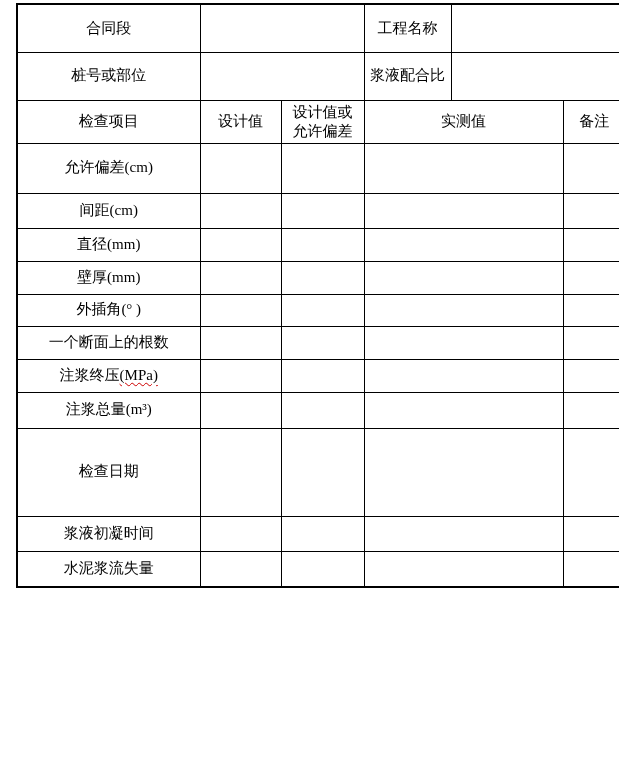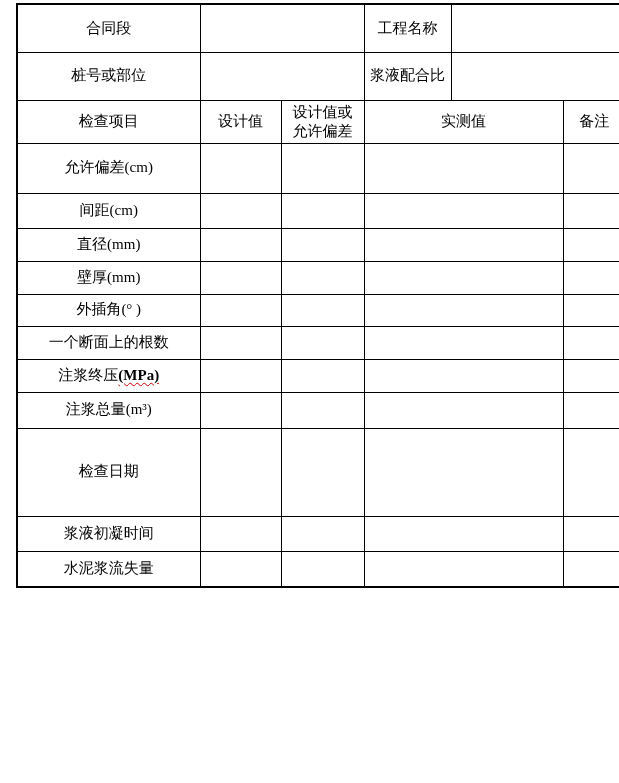--- a/index.html
+++ b/index.html
@@ -40,21 +40,20 @@
     text-decoration-color: var(--sq-green, #008000);
     text-decoration-thickness: 1px;
     text-underline-offset: 3px;
   }
   .squiggle-red {
     text-decoration: underline;
     text-decoration-style: wavy;
     text-decoration-color: var(--sq-red, #cc0000);
     text-decoration-thickness: 1px;
     text-underline-offset: 2px;
-    font-weight: bold;
   }
 </style>
 </head>
 <body style="--sq-green: #008000; --sq-red: #cc0000;">
 
 <div class="sheet">
 <table class="form">
   <colgroup>
     <col style="width:50px">
         <col style="width:133px">

